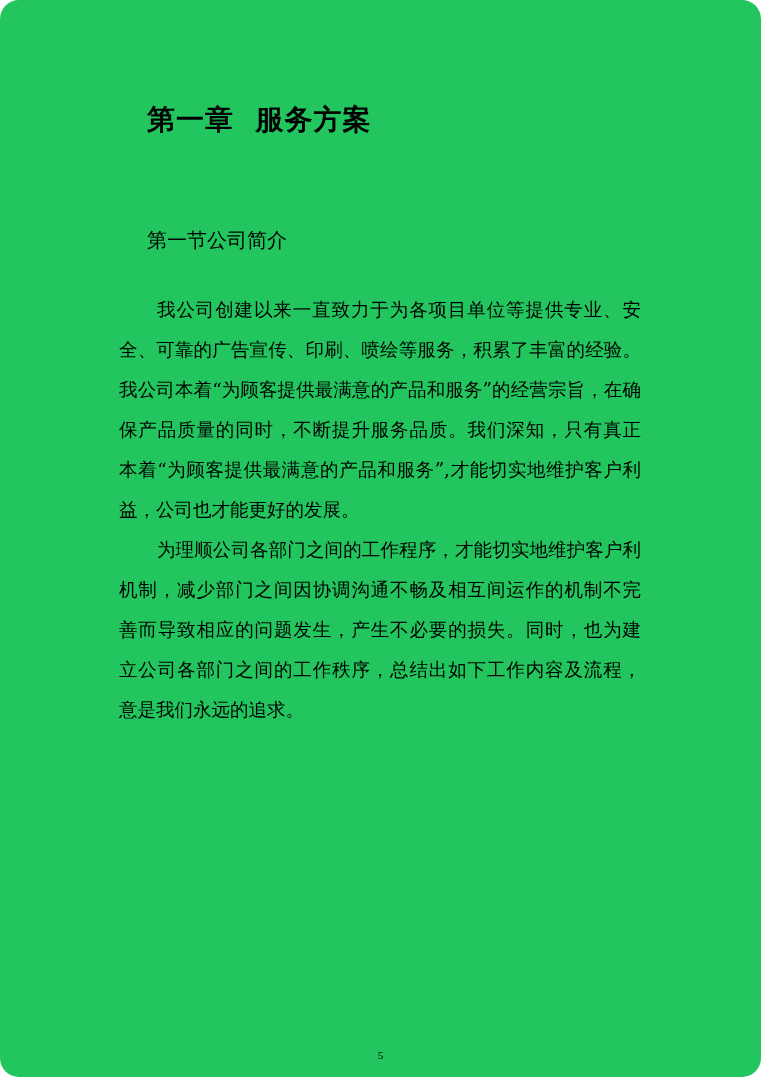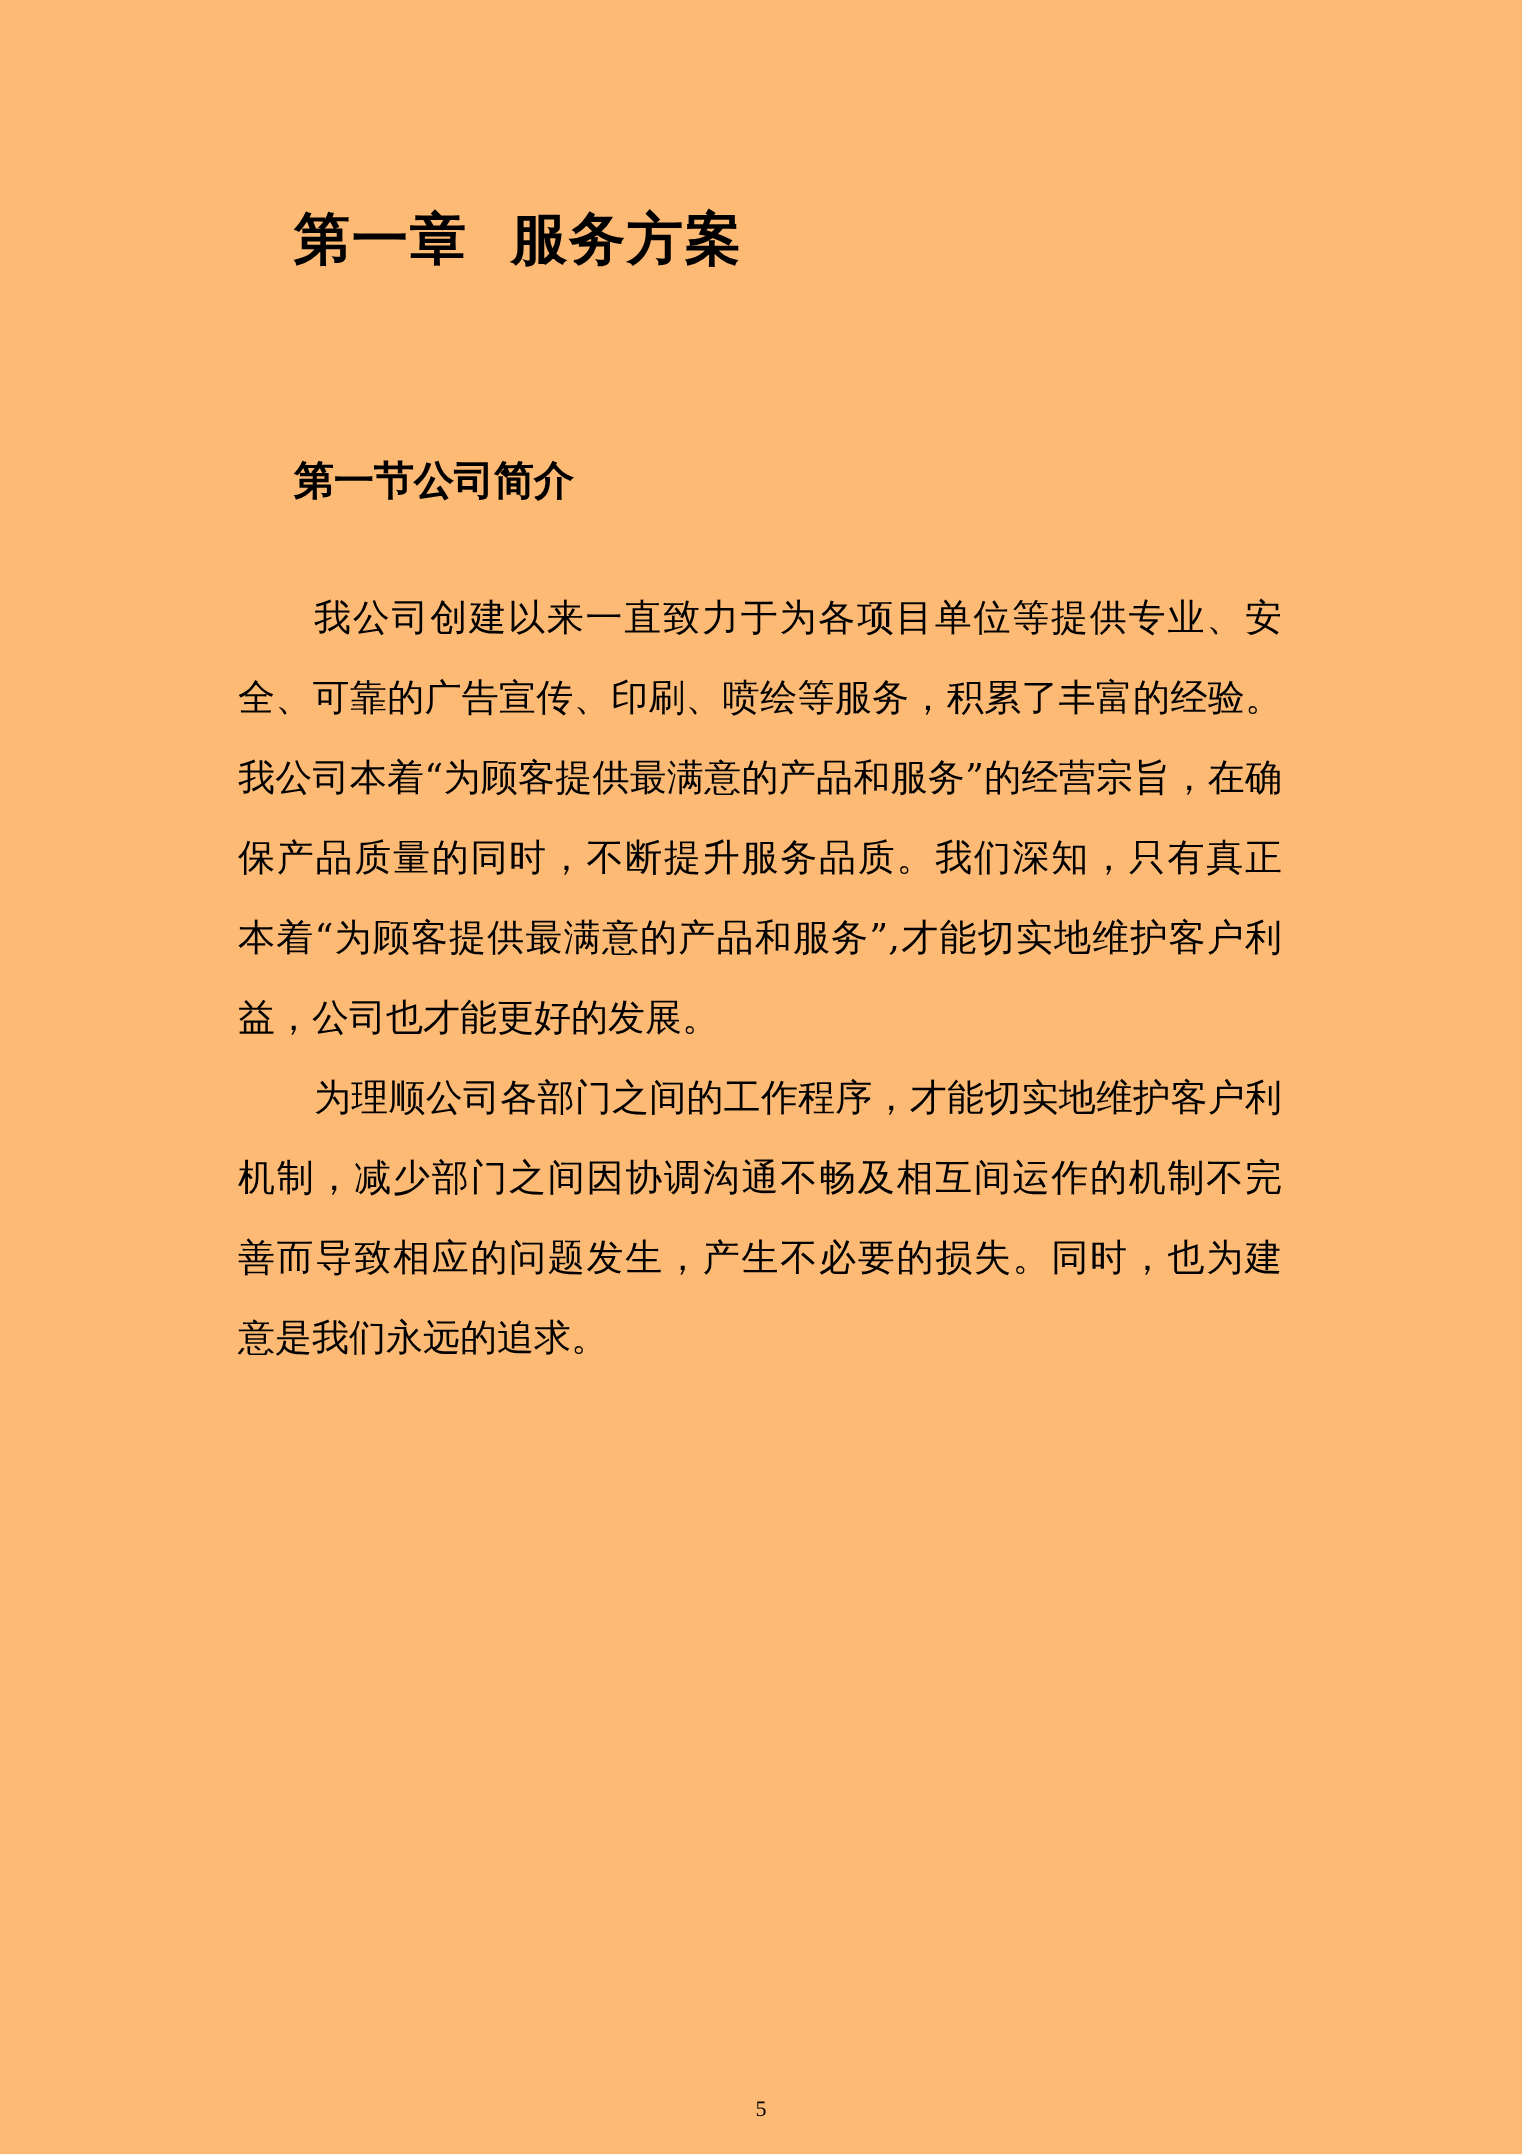--- a/index.html
+++ b/index.html
@@ -13,38 +13,39 @@
       position: relative;
       overflow: hidden;
       font-family: "DejaVu Serif", "Liberation Serif", serif;
       color: #000000;
     }
     .page {
       position: absolute;
       left: 0; top: 0;
       width: 761px;
       height: 1077px;
-      background: #fdba74;
+      background: #22c55e;
+      border-radius: 19px;
     }
     .chapter-title {
       position: absolute;
       left: 147px;
       top: 100px;
       font-size: 28px;
       font-weight: bold;
       letter-spacing: 1px;
       line-height: 40px;
       white-space: pre;
     }
     .section-title {
       position: absolute;
       left: 147px;
       top: 224px;
       font-size: 20px;
-      font-weight: bold;
+      font-weight: normal;
       line-height: 32px;
       white-space: nowrap;
     }
     .body-text {
       position: absolute;
       left: 119px;
       top: 290px;
       width: 522px;
     }
     .line {
@@ -90,20 +91,21 @@
       <div class="line">我公司本着“为顾客提供最满意的产品和服务”的经营宗旨，在确</div>
       <div class="line">保产品质量的同时，不断提升服务品质。我们深知，只有真正</div>
       <div class="line">本着“为顾客提供最满意的产品和服务”,才能切实地维护客户利</div>
       <div class="line last">益，公司也才能更好的发展。</div>
     </div>
 
     <div class="paragraph">
       <div class="line indent">为理顺公司各部门之间的工作程序，才能切实地维护客户利</div>
       <div class="line">机制，减少部门之间因协调沟通不畅及相互间运作的机制不完</div>
       <div class="line">善而导致相应的问题发生，产生不必要的损失。同时，也为建</div>
+      <div class="line">立公司各部门之间的工作秩序，总结出如下工作内容及流程，</div>
       <div class="line last">意是我们永远的追求。</div>
     </div>
 
 
   </div>
 
   <div class="page-number">5</div>
 
 </div>
 

